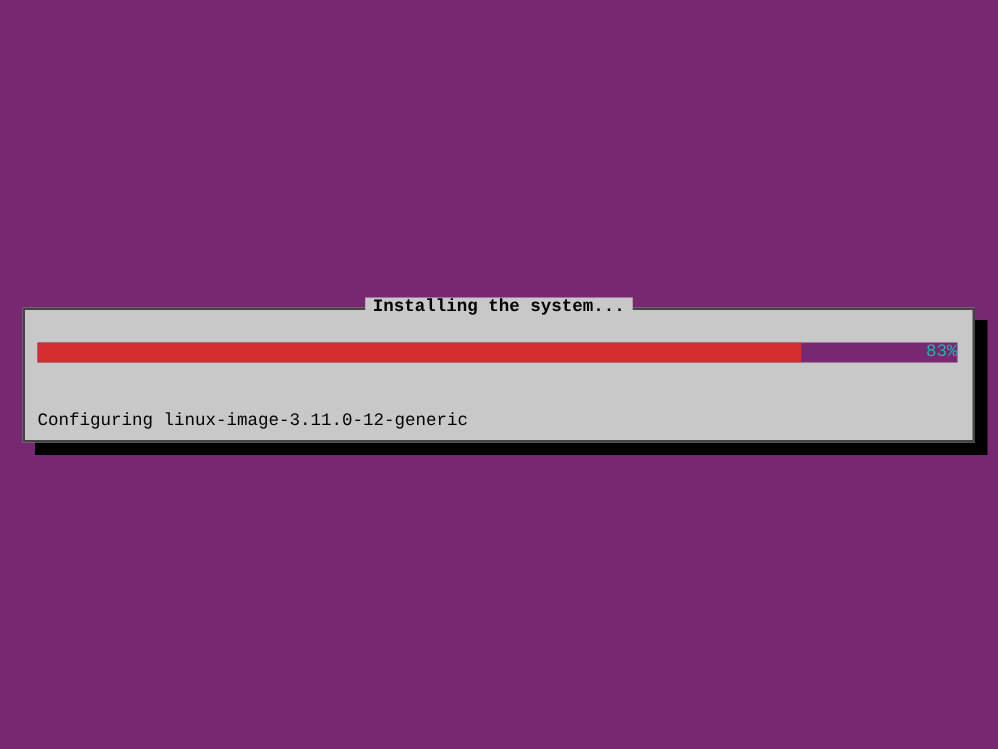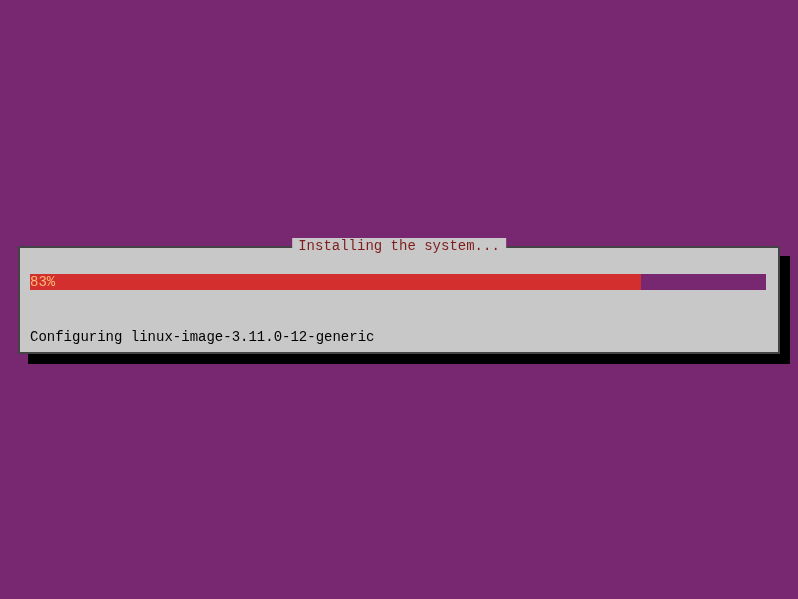--- a/index.html
+++ b/index.html
@@ -32,47 +32,48 @@
       height: 108px;
       background: #c8c8c8;
       border: 2px solid #444444;
     }
     .dialog-title {
       position: absolute;
       top: -10px;
       left: 50%;
       transform: translateX(-50%);
       background: #c8c8c8;
-      color: #7f1d1d;
+      color: #000000;
       padding: 0 6px;
-      font-weight: normal;
+      font-weight: bold;
       white-space: nowrap;
     }
     .progress-container {
       position: absolute;
       left: 10px;
       top: 26px;
       width: 736px;
       height: 16px;
       background: #772871;
       overflow: hidden;
     }
     .progress-fill {
       height: 100%;
       background: #d32f2f;
     }
     .progress-text {
       position: absolute;
       left: 0;
       top: 0;
       width: 100%;
-      text-align: left;
-      color: #fdba74;
+      text-align: right;
+      color: #14b8a6;
       line-height: 16px;
       font-size: 14px;
+      padding-left: 15px;
     }
     .status-text {
       position: absolute;
       left: 10px;
       top: 56px;
       color: #000000;
       white-space: pre;
       margin-top: 25px;
     }
   </style>

